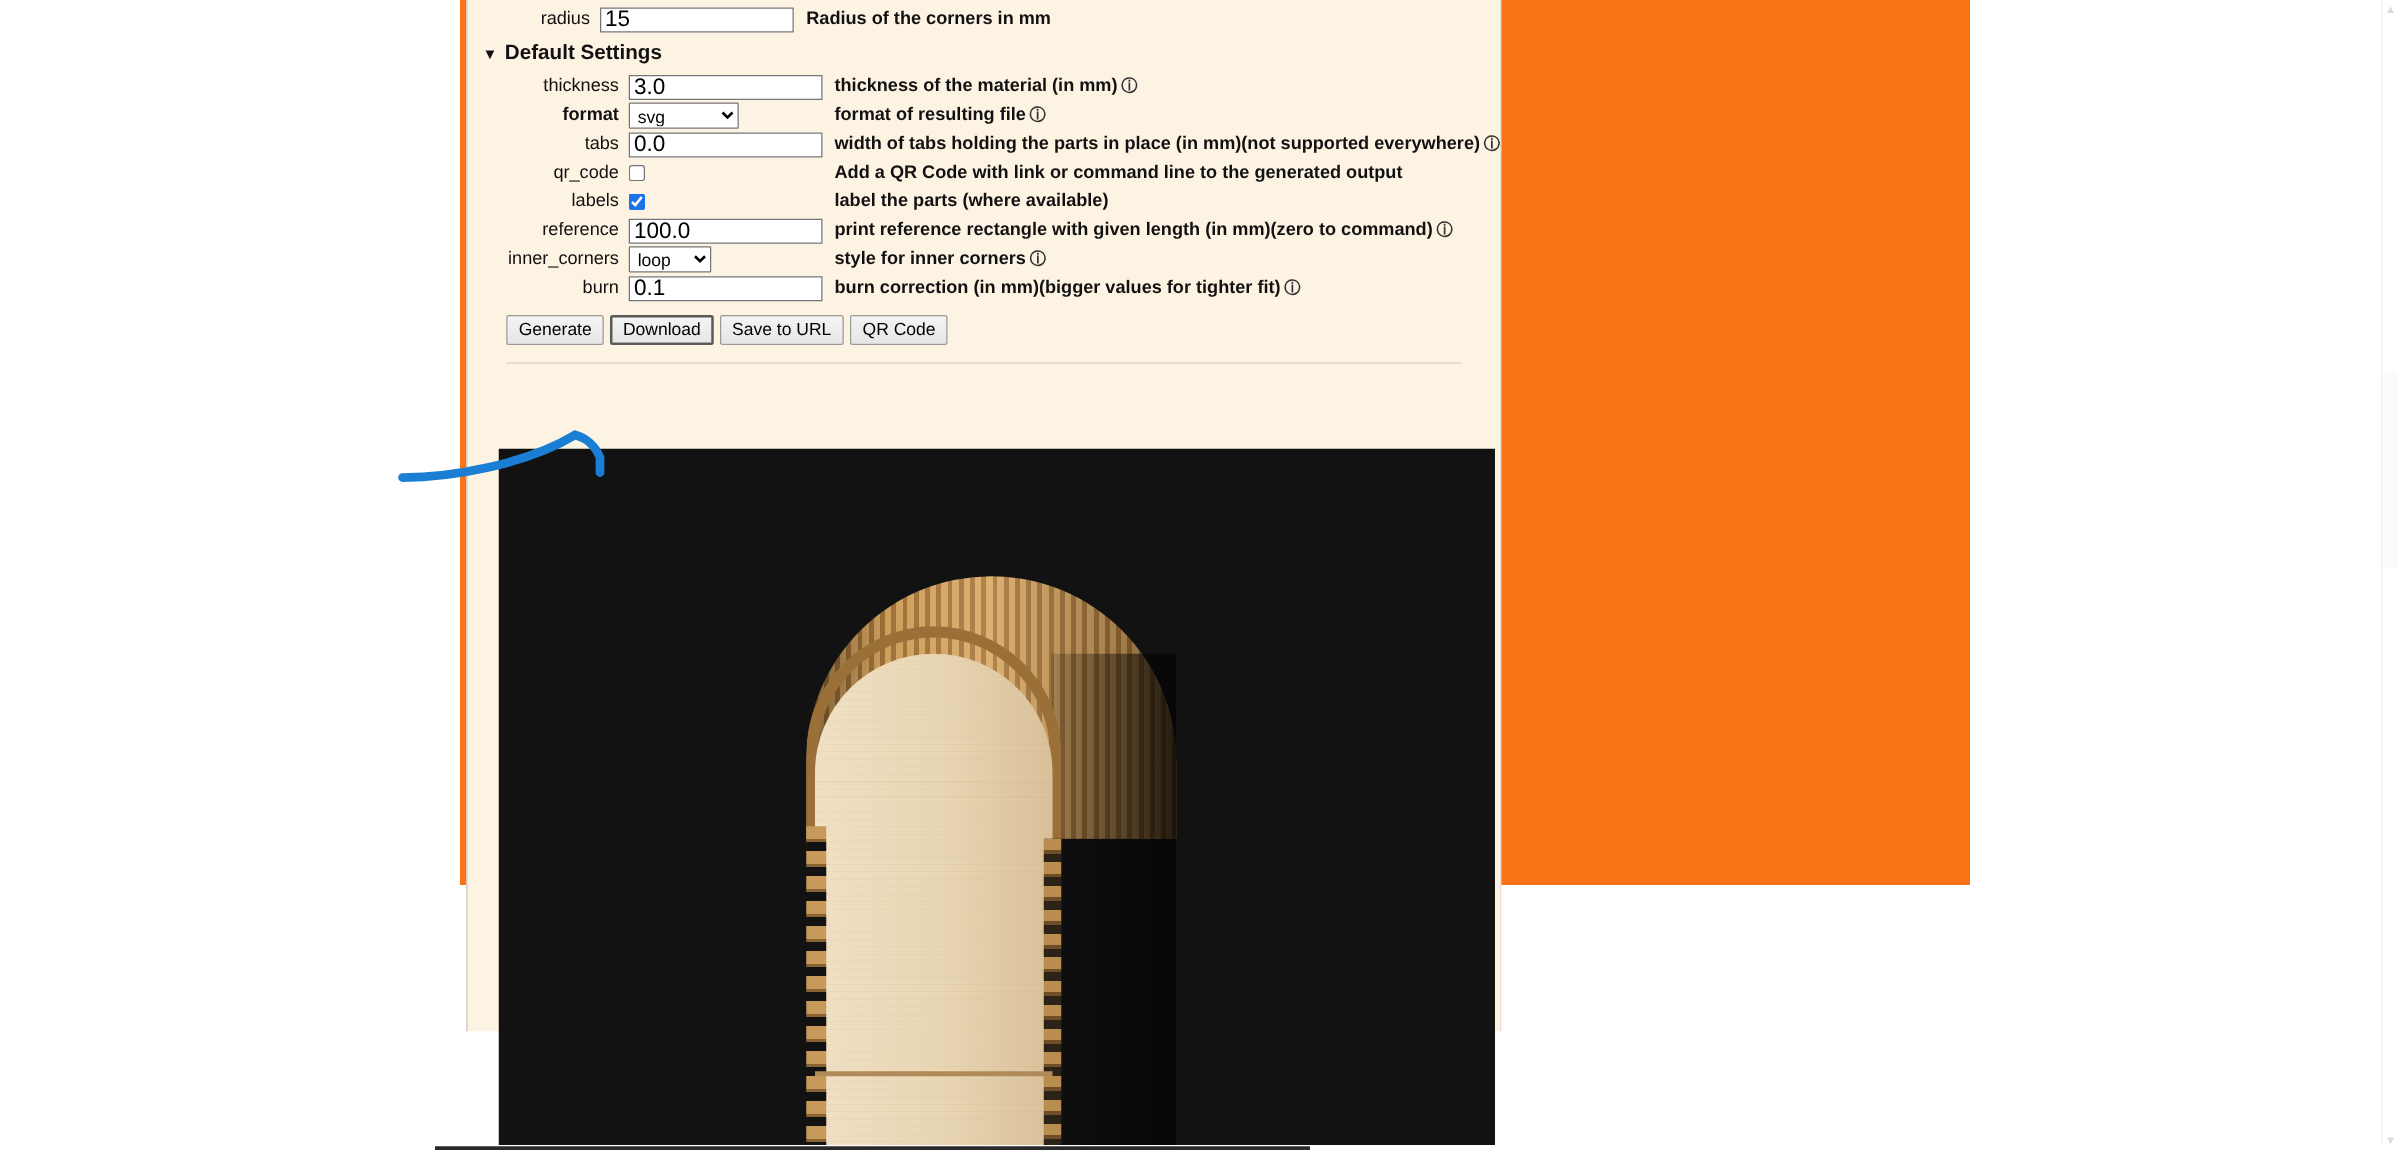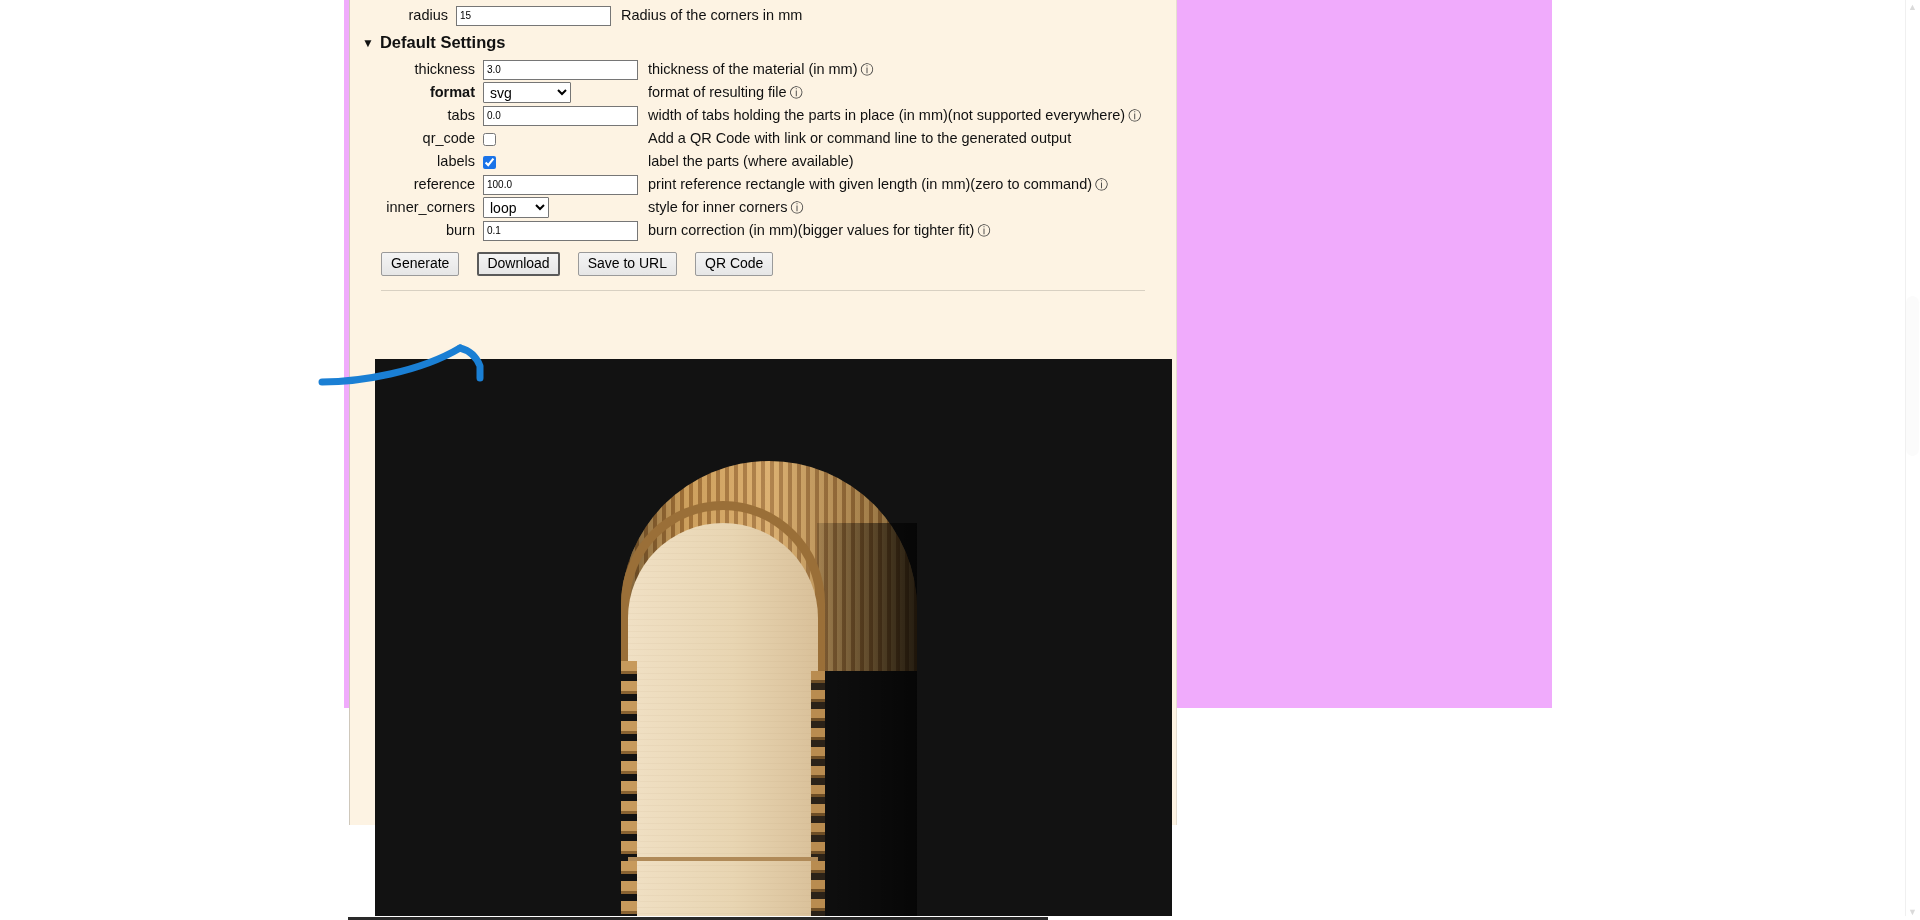--- a/index.html
+++ b/index.html
@@ -15,25 +15,25 @@
   #page {
     position: relative;
     width: 1920px;
     height: 920px;
     background: #ffffff;
   }
 
   
   #content-column {
     position: absolute;
-    left: 344px;
+    left: 368px;
     top: 0;
     width: 1208px;
     height: 708px;
-    background: #f0abfc;
+    background: #f97316;
   }
 
   #form-panel {
     position: absolute;
     left: 5px;
     top: 0;
     width: 828px;
     background: #fdf3e3;
     border-left: 1px solid #cfc8bb;
     border-right: 1px solid #e6ded0;
@@ -63,27 +63,28 @@
   }
   td.cell-field {
     width: 160px;
     padding: 0;
   }
   td.cell-desc {
     padding-left: 5px;
     white-space: nowrap;
     font-size: 14.5px;
     color: #111;
+    font-weight: bold;
   }
 
   input.text-field {
     width: 155px;
     height: 20px;
     font-family: "Liberation Sans", sans-serif;
-    font-size: 10px;
+    font-size: 18px;
     color: #000;
     padding: 1px 3px;
     border: 1px solid #767676;
     background: #ffffff;
     border-radius: 0;
     outline: none;
   }
 
   select.select-field {
     width: 88px;
@@ -126,21 +127,21 @@
   .section-heading .tri {
     font-size: 12px;
     line-height: 1;
     color: #111;
   }
 
   
   .button-row {
     padding: 10px 0 14px 0;
     display: flex;
-    gap: 18px;
+    gap: 5px;
     align-items: center;
   }
   .btn {
     font-family: "Liberation Sans", sans-serif;
     font-size: 14px;
     color: #000;
     background: linear-gradient(#f4f4f4, #e6e6e6);
     border: 1px solid #9a9a9a;
     border-radius: 2px;
     padding: 3px 9px 4px 9px;

